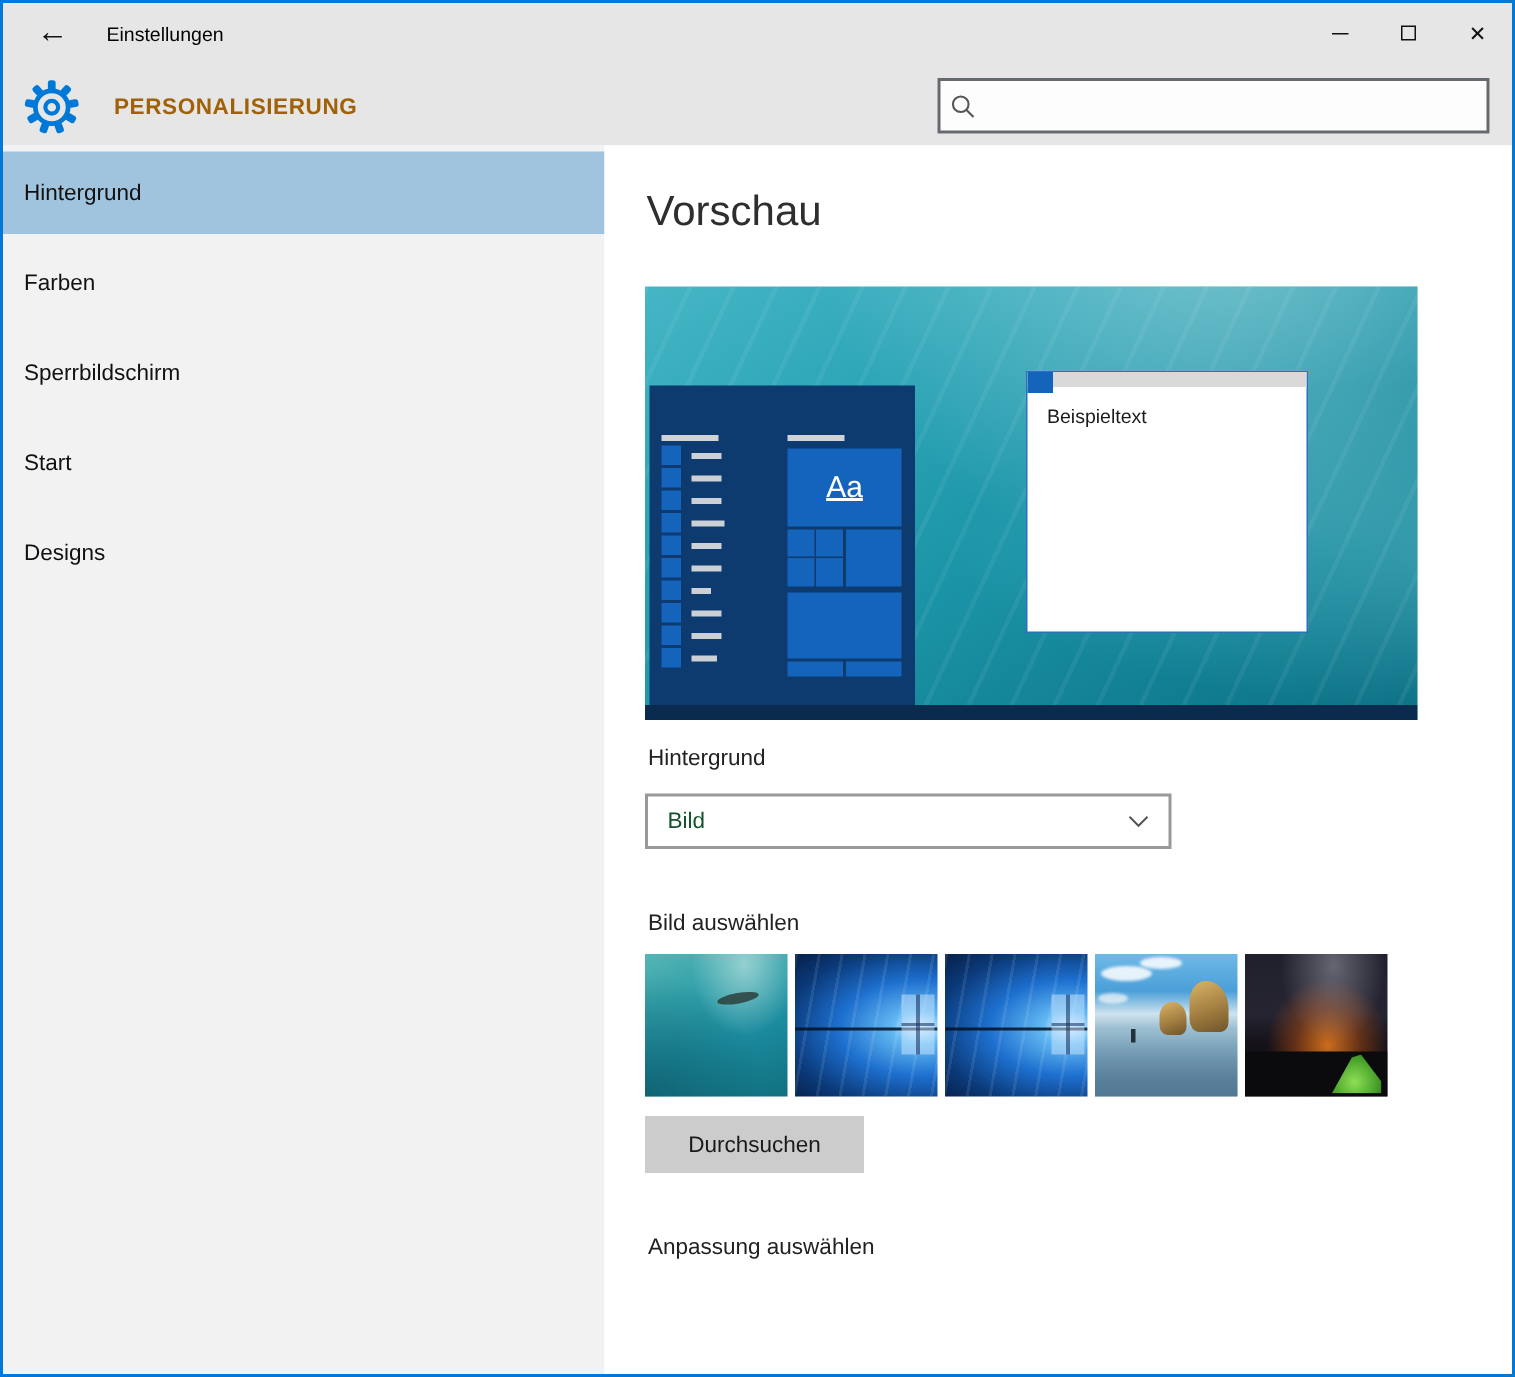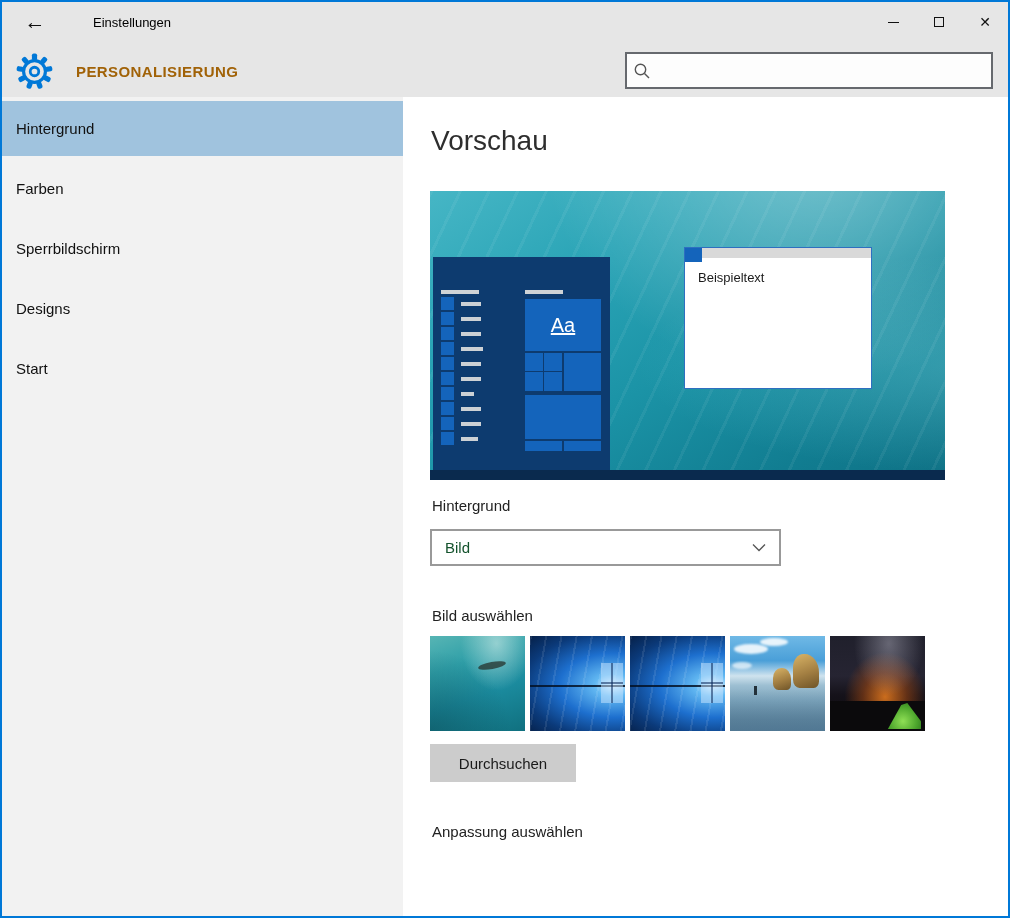--- a/index.html
+++ b/index.html
@@ -8,21 +8,21 @@
 
   .window { position:relative; width:1010px; height:918px;
             border:2px solid #0078d7; background:#fff; overflow:hidden; }
 
   
   .topstrip { position:absolute; left:0; top:0; right:0; height:95px; background:#e6e6e6; }
 
   .back-btn { position:absolute; left:18px; top:6px; width:30px; height:28px;
               display:flex; align-items:center; justify-content:center;
               font-size:21px; color:#111; cursor:pointer; }
-  .win-title { position:absolute; left:91px; top:13px; font-size:13px; color:#000; }
+  .win-title { position:absolute; left:69px; top:13px; font-size:13px; color:#000; }
 
   .caption-buttons { position:absolute; right:0; top:0; display:flex; }
   .cap-btn { width:46px; height:40px; display:flex; align-items:center; justify-content:center; }
   .glyph-min { width:11px; height:1px; background:#111; }
   .glyph-max { width:10px; height:10px; border:1px solid #111; }
   .glyph-close { font-size:14px; color:#111; line-height:1; }
 
   .gear { position:absolute; left:14px; top:51px; width:37px; height:37px; }
   .page-title { position:absolute; left:74px; top:61px; font-size:15px; font-weight:bold;
                 letter-spacing:.4px; color:#a16207; }
@@ -76,21 +76,21 @@
   .tile-row { margin-top:2px; height:38px; position:relative; }
   .mini-grid { position:absolute; left:0; top:0; width:37px; height:38px;
                display:grid; grid-template-columns:18px 18px; grid-template-rows:18px 19px; gap:1px; }
   .mini-grid span { background:#1464bb; }
   .tile-med { position:absolute; left:39px; top:0; width:37px; height:38px; background:#1464bb; }
   .tile-wide { margin-top:4px; width:76px; height:44px; background:#1464bb; }
   .tile-partial { margin-top:2px; height:10px; position:relative; }
   .tile-partial span { position:absolute; top:0; width:37px; height:10px; background:#1464bb; }
   .tile-partial span:nth-child(2) { left:39px; }
 
-  .mockwindow { position:absolute; left:254px; top:56px; width:188px; height:142px;
+  .mockwindow { position:absolute; left:254px; top:56px; width:188px; height:175px;
                 background:#fff; border:1px solid #2e6fc0; }
   .mw-titlebar { position:absolute; left:0; top:0; right:0; height:10px; background:#d9d9d9; }
   .mw-accent { position:absolute; left:0; top:0; width:17px; height:14px; background:#1464bb; }
   .mw-text { position:absolute; left:13px; top:22px; font-size:13px; color:#1a1a1a; }
 
   
   .field-label { position:absolute; left:29px; font-size:15px; color:#222; }
   .lbl-bg  { top:400px; }
   .lbl-img { top:510px; }
   .lbl-fit { top:726px; }
@@ -207,24 +207,24 @@
       <div class="side-item selected">
         <span>Hintergrund</span>
       </div>
       <div class="side-item">
         <span>Farben</span>
       </div>
       <div class="side-item">
         <span>Sperrbildschirm</span>
       </div>
       <div class="side-item">
+        <span>Start</span>
+      </div>
+      <div class="side-item">
         <span>Designs</span>
-      </div>
-      <div class="side-item">
-        <span>Start</span>
       </div>
     </nav>
 
     <main class="content">
       <h2 class="preview-heading">Vorschau</h2>
 
       <div class="preview">
         <div class="pv-streaks"></div>
 
         <div class="startmenu">

